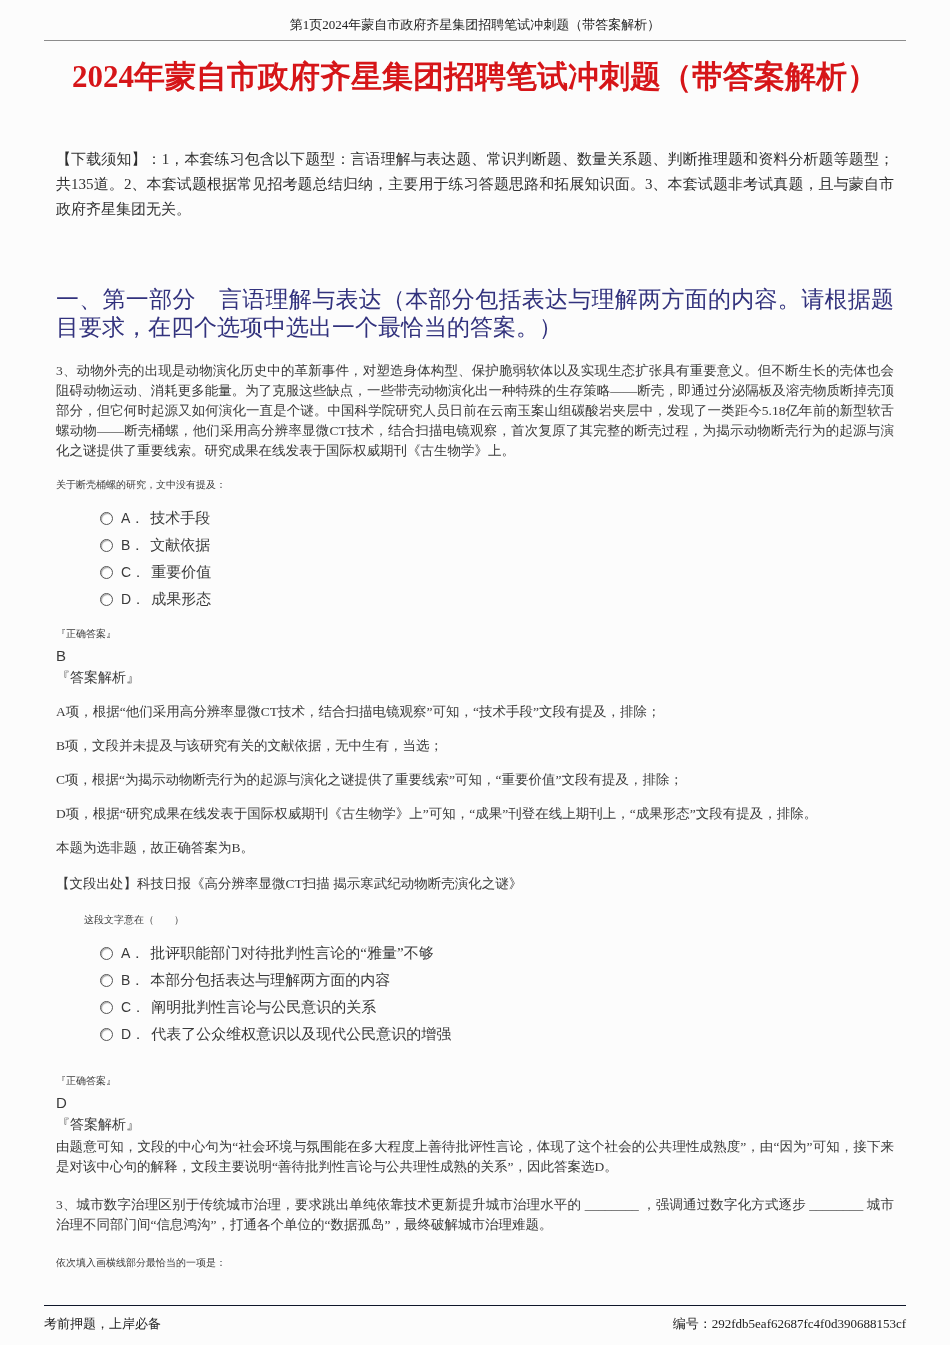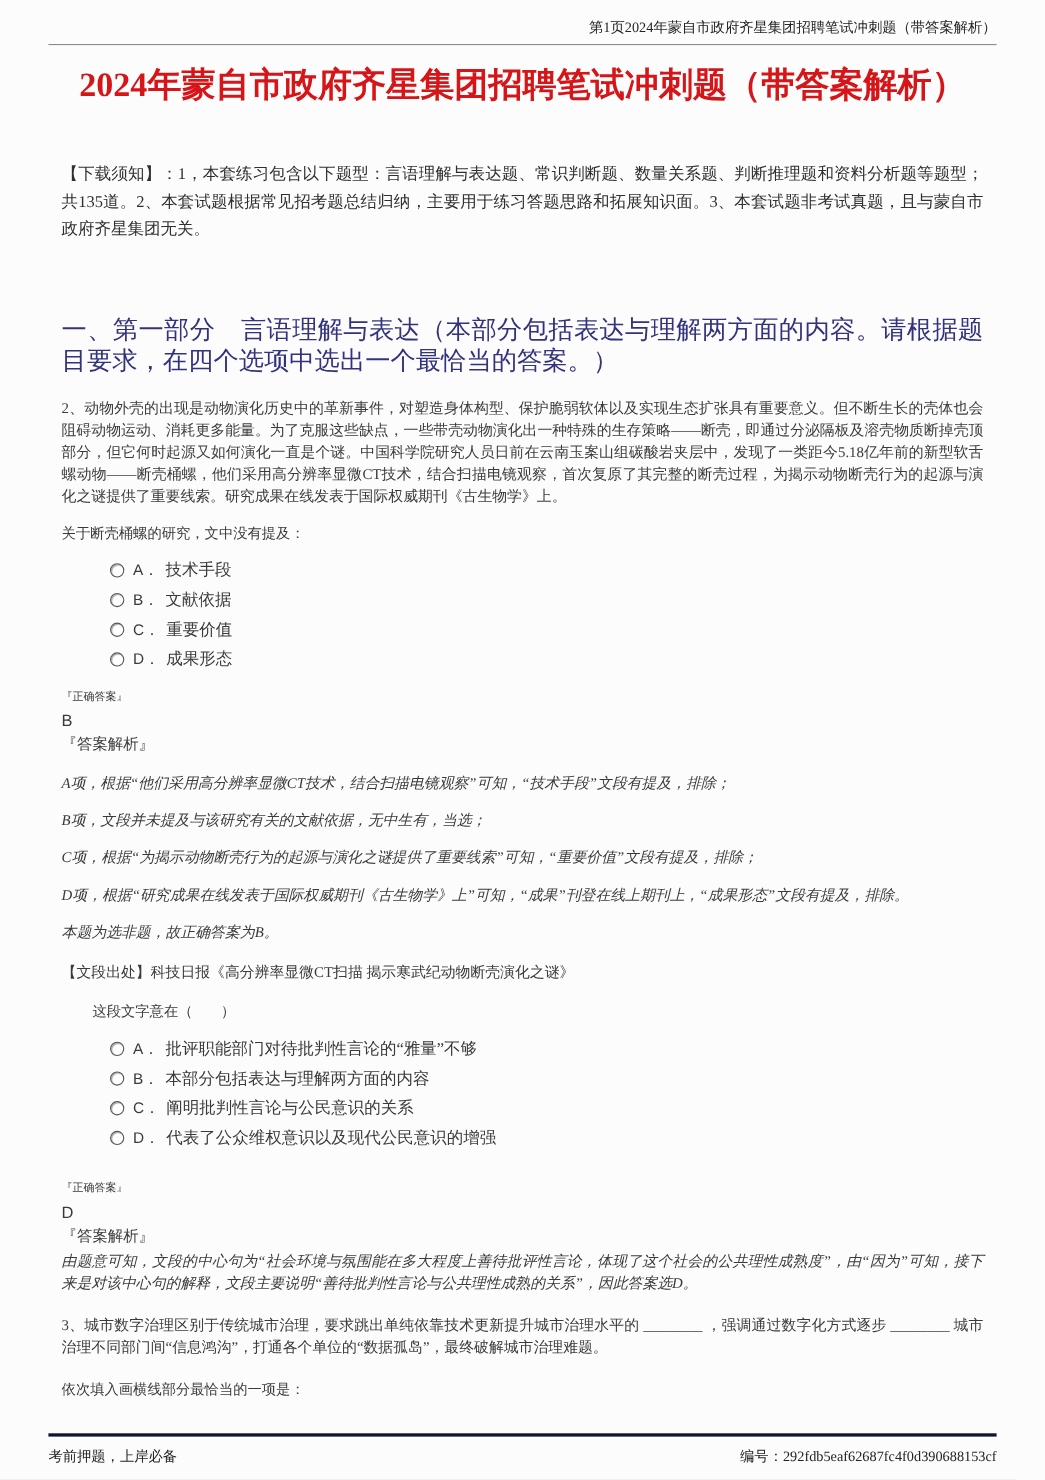--- a/index.html
+++ b/index.html
@@ -10,21 +10,21 @@
     background:#fcfcfc;
     overflow:hidden;
     font-family:"Liberation Serif","DejaVu Serif",serif;
     color:#3a3a3a;
   }
   
   .hdr{
     margin:16px 44px 0 44px;
     padding-bottom:6px;
     border-bottom:1px solid #8c8c8c;
-    display:flex;justify-content:flex-end;align-items:flex-end;
+    display:flex;justify-content:center;align-items:flex-end;
     font-size:13px;color:#222;
   }
   
   .doc-title{
     margin:16px 56px 0 56px;
     text-align:center;
     font-size:31px;font-weight:bold;
     color:#d61518;
     line-height:40px;
   }
@@ -38,45 +38,45 @@
     margin-top:64px;
     font-size:23px;line-height:28px;
     font-weight:normal;color:#32327d;
     text-align:justify;
   }
   .stem{
     margin-top:18px;
     font-size:13.5px;line-height:20px;
     text-align:justify;
   }
-  .prompt{margin-top:14px;font-size:13px;line-height:20px;}
+  .prompt{margin-top:14px;font-size:10px;line-height:20px;}
   .prompt.indent{padding-left:28px;}
   .options{margin-top:10px;}
   .option{
     height:27px;display:flex;align-items:center;
     padding-left:44px;font-size:15px;cursor:default;
   }
   .radio{
     width:11px;height:11px;border-radius:50%;
     border:1px solid #555;background:#fff;
     box-shadow:inset 1px 1px 1px rgba(0,0,0,.35);
     flex:0 0 auto;
   }
   .opt-label{margin-left:8px;font-family:"Liberation Sans","DejaVu Sans",sans-serif;font-size:14px;}
   .opt-text{margin-left:6px;}
   .ans-label{margin-top:10px;font-size:10px;line-height:21px;}
   .ans-value{margin-top:1px;font-size:15px;line-height:21px;font-family:"Liberation Sans","DejaVu Sans",sans-serif;}
   .exp-label{margin-top:1px;font-size:14px;line-height:21px;}
-  .exp-p{margin-top:14px;font-size:13.5px;line-height:20px;text-align:justify;font-style:italic;}
+  .exp-p{margin-top:14px;font-size:13.5px;line-height:20px;text-align:justify;}
   .source{margin-top:16px;font-size:13.5px;line-height:20px;}
   .q-block{margin-top:16px;}
   
   .ftr{
     position:absolute;left:44px;right:44px;bottom:12px;
-    border-top:3px solid #0f172a;
+    border-top:1px solid #0f172a;
     padding-top:9px;
     display:flex;justify-content:space-between;
     font-size:13px;color:#222;
   }
   p{margin:0;}
 </style>
 </head>
 <body>
 
 <div class="page">
@@ -88,21 +88,21 @@
 
   <h1 class="doc-title">2024年蒙自市政府齐星集团招聘笔试冲刺题（带答案解析）</h1>
 
   <div class="content">
 
     <p class="notice">【下载须知】：1，本套练习包含以下题型：言语理解与表达题、常识判断题、数量关系题、判断推理题和资料分析题等题型；共135道。2、本套试题根据常见招考题总结归纳，主要用于练习答题思路和拓展知识面。3、本套试题非考试真题，且与蒙自市政府齐星集团无关。</p>
 
     <h2 class="section-heading">一、第一部分　言语理解与表达（本部分包括表达与理解两方面的内容。请根据题目要求，在四个选项中选出一个最恰当的答案。）</h2>
 
     <section class="q-block">
-      <p class="stem">2、动物外壳的出现是动物演化历史中的革新事件，对塑造身体构型、保护脆弱软体以及实现生态扩张具有重要意义。但不断生长的壳体也会阻碍动物运动、消耗更多能量。为了克服这些缺点，一些带壳动物演化出一种特殊的生存策略——断壳，即通过分泌隔板及溶壳物质断掉壳顶部分，但它何时起源又如何演化一直是个谜。中国科学院研究人员日前在云南玉案山组碳酸岩夹层中，发现了一类距今5.18亿年前的新型软舌螺动物——断壳桶螺，他们采用高分辨率显微CT技术，结合扫描电镜观察，首次复原了其完整的断壳过程，为揭示动物断壳行为的起源与演化之谜提供了重要线索。研究成果在线发表于国际权威期刊《古生物学》上。</p>
+      <p class="stem">3、动物外壳的出现是动物演化历史中的革新事件，对塑造身体构型、保护脆弱软体以及实现生态扩张具有重要意义。但不断生长的壳体也会阻碍动物运动、消耗更多能量。为了克服这些缺点，一些带壳动物演化出一种特殊的生存策略——断壳，即通过分泌隔板及溶壳物质断掉壳顶部分，但它何时起源又如何演化一直是个谜。中国科学院研究人员日前在云南玉案山组碳酸岩夹层中，发现了一类距今5.18亿年前的新型软舌螺动物——断壳桶螺，他们采用高分辨率显微CT技术，结合扫描电镜观察，首次复原了其完整的断壳过程，为揭示动物断壳行为的起源与演化之谜提供了重要线索。研究成果在线发表于国际权威期刊《古生物学》上。</p>
       <p class="prompt">关于断壳桶螺的研究，文中没有提及：</p>
 
       <div class="options">
         <div class="option">
           <span class="radio"></span>
           <span class="opt-label">A．</span>
           <span class="opt-text">技术手段</span>
         </div>
         <div class="option">
           <span class="radio"></span>

